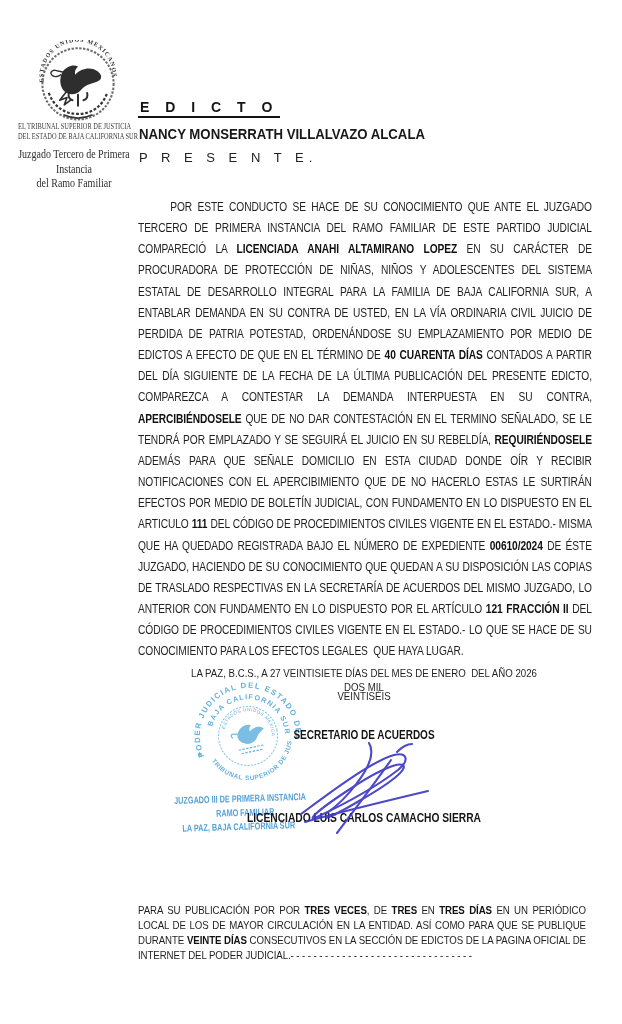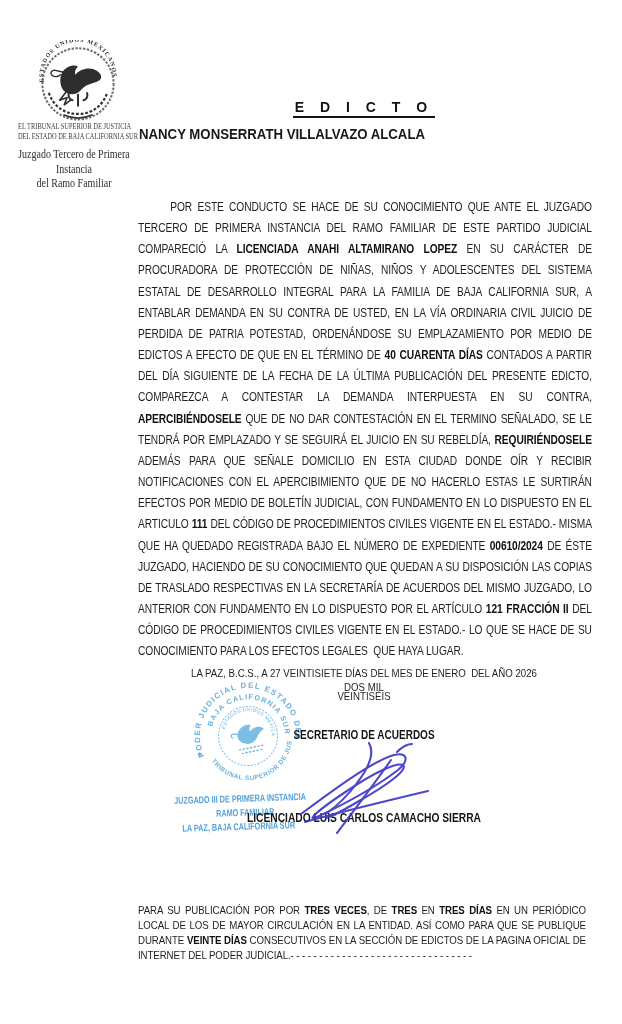--- a/index.html
+++ b/index.html
@@ -14,21 +14,21 @@
     position:absolute;left:4px;top:122px;width:140px;text-align:center;
     font-family:"Liberation Serif",serif;font-size:8px;line-height:9.5px;color:#3a3a3a;
     transform:scaleX(.80);transform-origin:50% 0;white-space:nowrap;
   }
   .court{
     position:absolute;left:4px;top:147px;width:140px;text-align:center;
     font-family:"Liberation Serif",serif;font-size:12.5px;line-height:14.5px;color:#2e2e2e;
     transform:scaleX(.80);transform-origin:50% 0;
   }
   
-  .title-wrap{position:absolute;left:138px;top:98px;width:452px;text-align:center;}
+  .title-wrap{position:absolute;left:138px;top:98px;width:452px;text-align:left;}
   .title-text{
     display:inline-block;font-weight:bold;font-size:14px;letter-spacing:6px;
     color:#141414;border-bottom:2px solid #141414;padding:0 2px 1px 2px;white-space:nowrap;
   }
   .recipient{
     position:absolute;left:139px;top:125px;font-weight:bold;font-size:15px;
     color:#181818;transform:scaleX(.88);transform-origin:0 0;white-space:nowrap;
   }
   .presente{
     position:absolute;left:139px;top:150px;font-size:13px;letter-spacing:5px;
@@ -99,20 +99,21 @@
   <div class="court">
     <div>Juzgado Tercero de Primera</div>
     <div>Instancia</div>
     <div>del Ramo Familiar</div>
   </div>
 
   <div class="title-wrap">
     <span class="title-text">E D I C T O</span>
   </div>
   <div class="recipient">NANCY MONSERRATH VILLALVAZO ALCALA</div>
+  <div class="presente">P R E S E N T E.</div>
 
   <div class="body-par">POR ESTE CONDUCTO SE HACE DE SU CONOCIMIENTO QUE ANTE EL JUZGADO TERCERO DE PRIMERA INSTANCIA DEL RAMO FAMILIAR DE ESTE PARTIDO JUDICIAL COMPARECIÓ LA <b>LICENCIADA ANAHI ALTAMIRANO LOPEZ</b> EN SU CARÁCTER DE PROCURADORA DE PROTECCIÓN DE NIÑAS, NIÑOS Y ADOLESCENTES DEL SISTEMA ESTATAL DE DESARROLLO INTEGRAL PARA LA FAMILIA DE BAJA CALIFORNIA SUR, A ENTABLAR DEMANDA EN SU CONTRA DE USTED, EN LA VÍA ORDINARIA CIVIL JUICIO DE PERDIDA DE PATRIA POTESTAD, ORDENÁNDOSE SU EMPLAZAMIENTO POR MEDIO DE EDICTOS A EFECTO DE QUE EN EL TÉRMINO DE <b>40 CUARENTA DÍAS</b> CONTADOS A PARTIR DEL DÍA SIGUIENTE DE LA FECHA DE LA ÚLTIMA PUBLICACIÓN DEL PRESENTE EDICTO, COMPAREZCA A CONTESTAR LA DEMANDA INTERPUESTA EN SU CONTRA, <b>APERCIBIÉNDOSELE</b> QUE DE NO DAR CONTESTACIÓN EN EL TERMINO SEÑALADO, SE LE TENDRÁ POR EMPLAZADO Y SE SEGUIRÁ EL JUICIO EN SU REBELDÍA, <b>REQUIRIÉNDOSELE</b> ADEMÁS PARA QUE SEÑALE DOMICILIO EN ESTA CIUDAD DONDE OÍR Y RECIBIR NOTIFICACIONES CON EL APERCIBIMIENTO QUE DE NO HACERLO ESTAS LE SURTIRÁN EFECTOS POR MEDIO DE BOLETÍN JUDICIAL, CON FUNDAMENTO EN LO DISPUESTO EN EL ARTICULO <b>111</b> DEL CÓDIGO DE PROCEDIMIENTOS CIVILES VIGENTE EN EL ESTADO.- MISMA QUE HA QUEDADO REGISTRADA BAJO EL NÚMERO DE EXPEDIENTE <b>00610/2024</b> DE ÉSTE JUZGADO, HACIENDO DE SU CONOCIMIENTO QUE QUEDAN A SU DISPOSICIÓN LAS COPIAS DE TRASLADO RESPECTIVAS EN LA SECRETARÍA DE ACUERDOS DEL MISMO JUZGADO, LO ANTERIOR CON FUNDAMENTO EN LO DISPUESTO POR EL ARTÍCULO <b>121 FRACCIÓN II</b> DEL CÓDIGO DE PROCEDIMIENTOS CIVILES VIGENTE EN EL ESTADO.- LO QUE SE HACE DE SU CONOCIMIENTO PARA LOS EFECTOS LEGALES  QUE HAYA LUGAR.</div>
 
   <div class="date1">LA PAZ, B.C.S., A 27 VEINTISIETE DÍAS DEL MES DE ENERO  DEL AÑO 2026  DOS MIL</div>
   <div class="date2">VEINTISÉIS</div>
 
   <svg class="seal-stamp" viewBox="0 0 140 140">
     <defs>
       <path id="sOuter" d="M24.9 86.4 A 48 48 0 1 1 115.1 86.4" fill="none"></path>
       <path id="sMid" d="M35.2 82.7 A 37 37 0 1 1 104.8 82.7" fill="none"></path>

